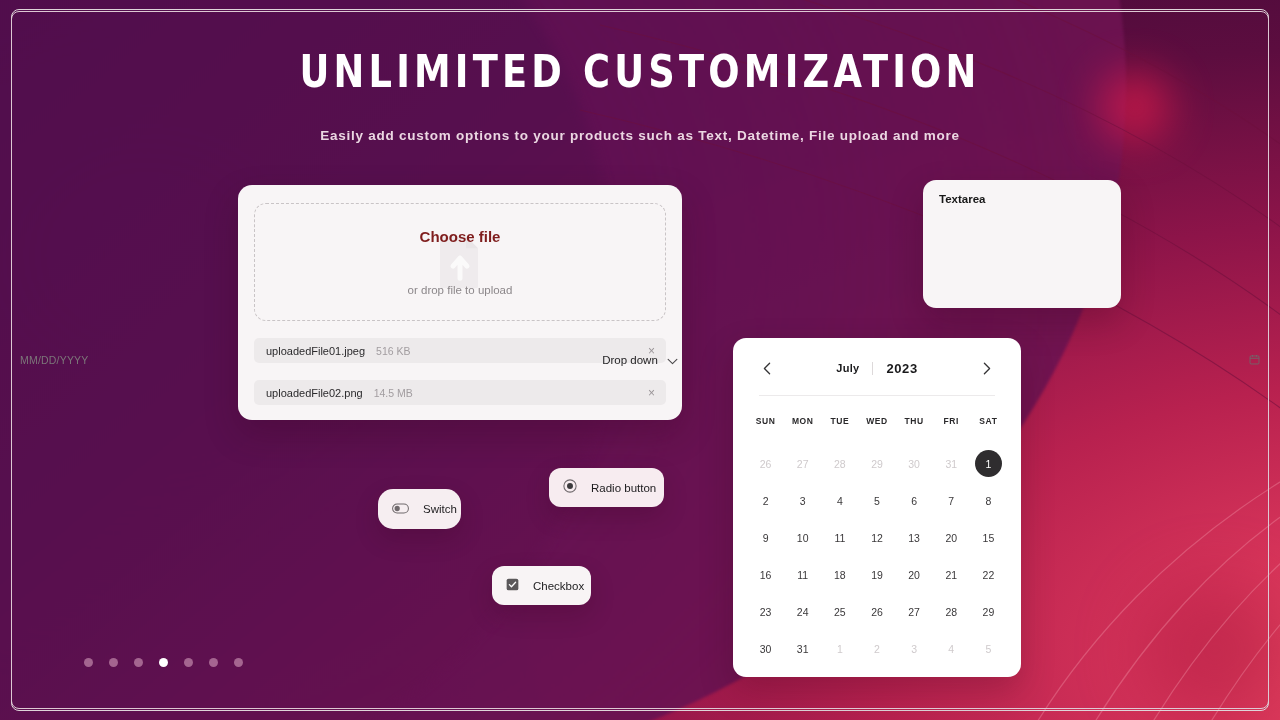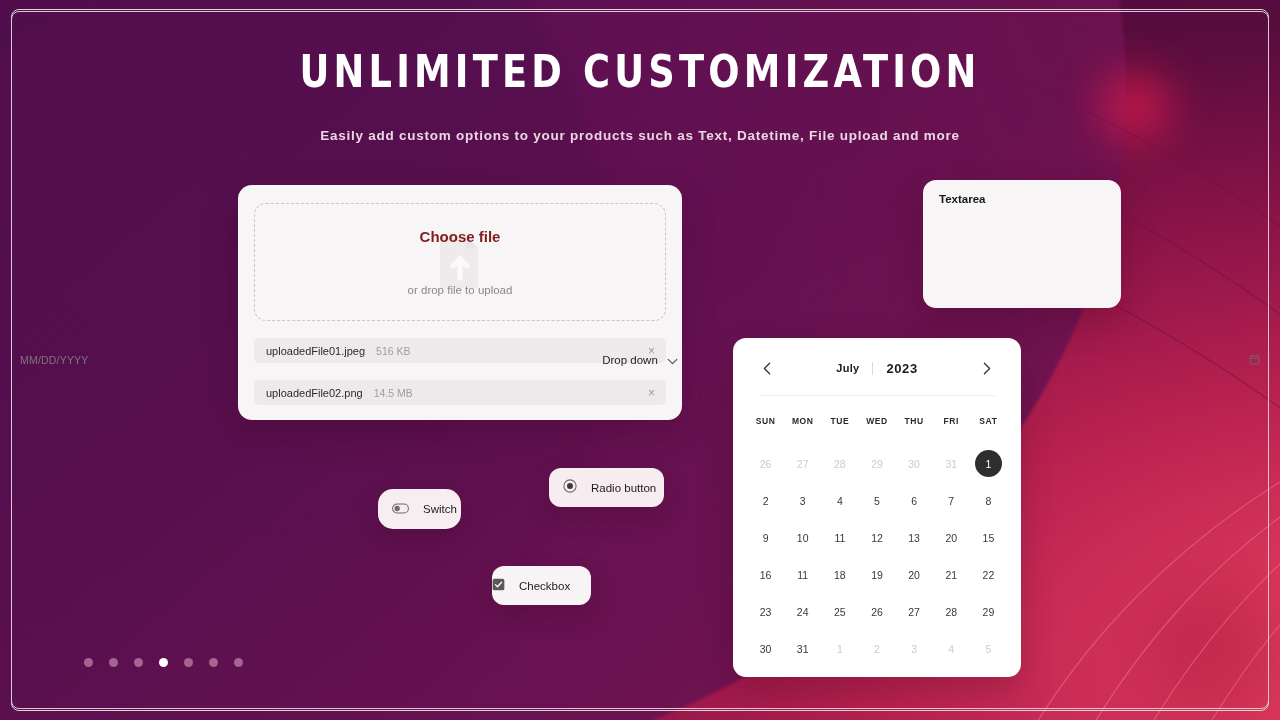--- a/index.html
+++ b/index.html
@@ -157,21 +157,21 @@
   
   .chip {
     position:absolute;
     border-radius:12px;
     display:flex; align-items:center;
     box-shadow:0 10px 24px rgba(50,0,25,.2);
   }
   .chip-label { font-size:11.5px; color:#1d1c1e; }
   #switch-chip { left:378px; top:489px; width:83px; height:40px; background:#f6eef1; padding-left:14px; gap:14px;border-radius:15px; }
   #radio-chip { left:549px; top:468px; width:115px; height:39px; background:#f7ecf0; padding-left:14px; gap:14px; }
-  #checkbox-chip { left:492px; top:566px; width:99px; height:39px; background:#f8f4f5; gap:14px; }
+  #checkbox-chip { left:492px; top:566px; width:99px; height:39px; background:#f8f4f5; padding-left:14px; gap:14px; }
   #dropdown-card { left:288px; top:590px; width:120px; height:56px; background:#f0dfe6; border-radius:12px; box-shadow:0 10px 24px rgba(50,0,25,.2); }
   .dd-pill {
     position:absolute; left:11px; top:11px; right:11px; bottom:11px;
     border:1px solid #ddc9d3; border-radius:8px;
     display:flex; align-items:center; justify-content:center; gap:9px;
   }
   .dd-label { font-size:11.5px; color:#201f21; }
 
   
   #pagination { position:absolute; left:84px; top:658px; display:flex; gap:16px; align-items:center; }

